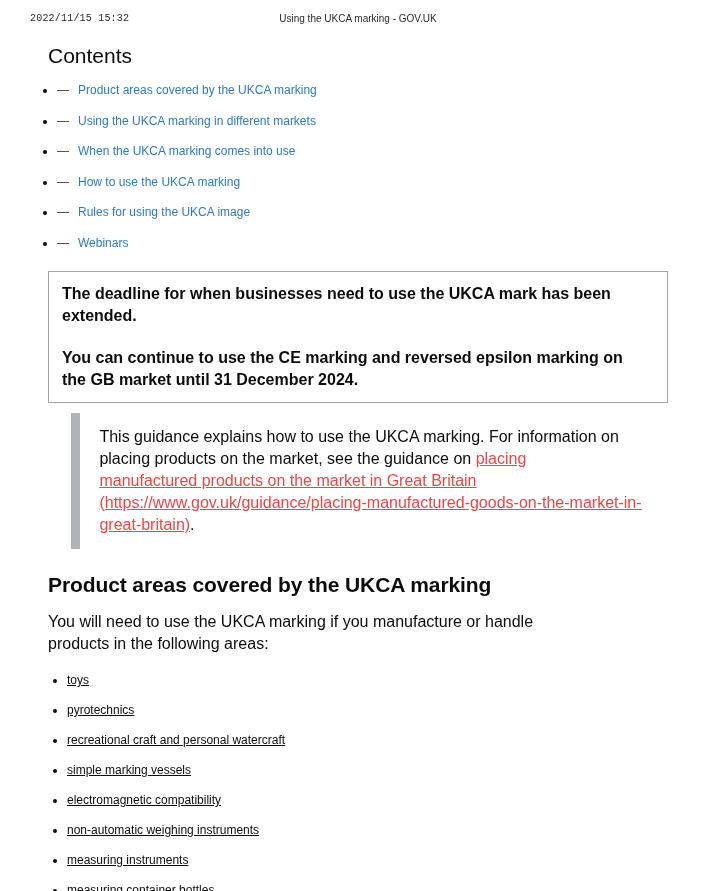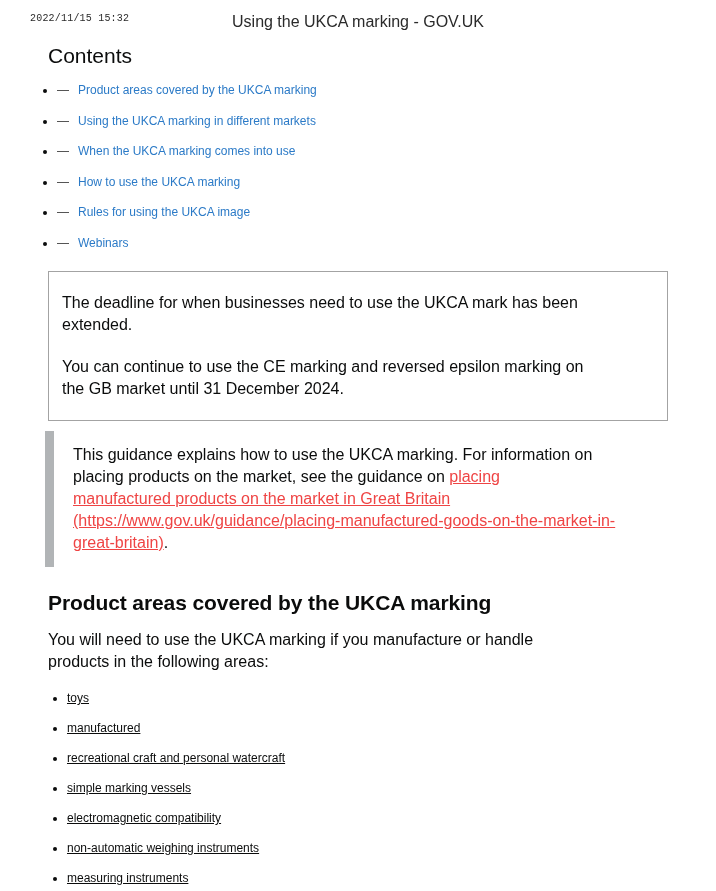--- a/index.html
+++ b/index.html
@@ -14,21 +14,21 @@
   }
 
   
   .print-header { position: relative; height: 25px; }
   .ph-left {
     position: absolute; left: 30px; top: 13px;
     font-size: 10px; color: #2a2a2a; letter-spacing: 0.2px; font-family: Liberation Mono, monospace;
   }
   .ph-center {
     position: absolute; left: 0; right: 0; top: 13px;
-    text-align: center; font-size: 16px; color: #2a2a2a;
+    text-align: center; font-size: 10px; color: #2a2a2a;
   }
 
   .content { margin: 0 48px 0 48px; }
 
   .contents-heading {
     margin: 21px 0 0 0;
     font-size: 21px;
     font-weight: 400;
     line-height: 19px;
   }
@@ -49,34 +49,36 @@
   }
   a.contents-link {
     color: #2b7ac7;
     text-decoration: none;
     cursor: pointer;
   }
 
   .notice-box {
     margin-top: 13px;
     border: 1px solid #a3a3a3;
-    padding: 20px 13px;
+    padding: 11px 13px;
+    font-weight: bold;
   }
   .notice-box p {
     margin: 0;
     font-size: 16px;
     line-height: 22px;
     white-space: pre-line;
   }
   .notice-box p + p { margin-top: 20px; }
 
   .quote {
     margin-top: 10px;
     display: flex;
     align-items: stretch;
+    justify-content: center;
   }
   .quote-bar {
     flex: none;
     width: 9px;
     margin-left: -3px;
     background: #b1b4b6;
   }
   .quote-body {
     padding: 13px 0 13px 19px;
     font-size: 16px;
@@ -167,21 +169,21 @@
     </div>
   </div>
 
   <h1 class="section-heading">Product areas covered by the UKCA marking</h1>
 
   <p class="intro">You will need to use the UKCA marking if you manufacture or handle
 products in the following areas:</p>
 
   <ul class="product-list">
     <li>toys</li>
-    <li>manufactured</li>
+    <li>pyrotechnics</li>
     <li>recreational craft and personal watercraft</li>
     <li>simple marking vessels</li>
     <li>electromagnetic compatibility</li>
     <li>non-automatic weighing instruments</li>
     <li>measuring instruments</li>
     <li>measuring container bottles</li>
   </ul>
 
 </div>
 

